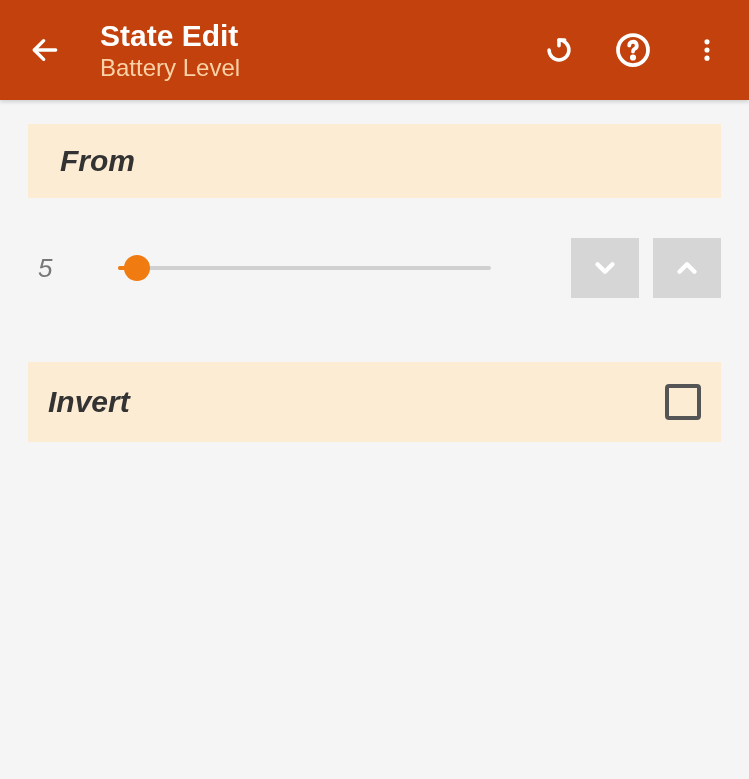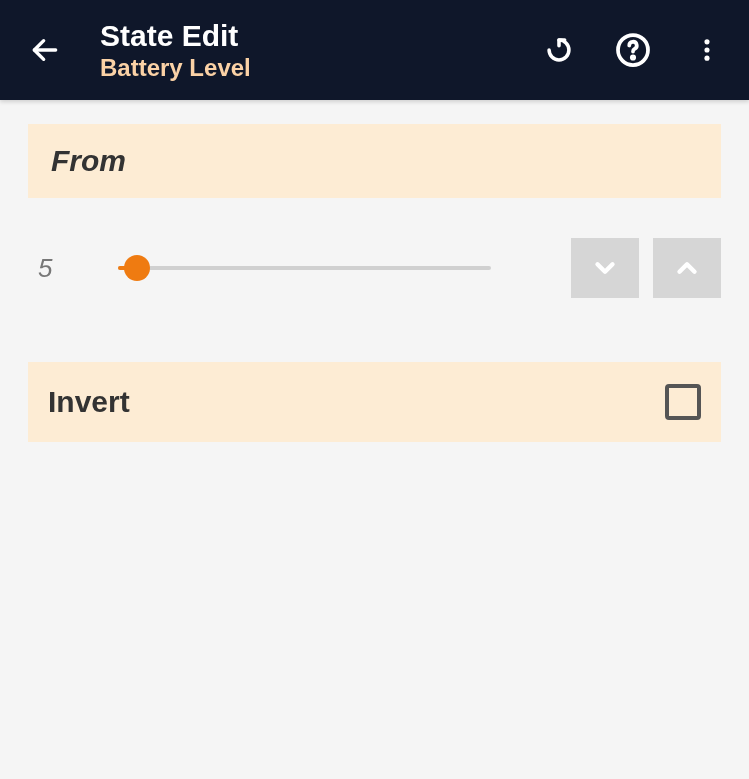--- a/index.html
+++ b/index.html
@@ -4,21 +4,21 @@
   <style>
     * { margin: 0; padding: 0; box-sizing: border-box; }
     body {
       width: 749px;
       height: 779px;
       background: #f5f5f5;
       font-family: 'Comic Sans MS', cursive, sans-serif;
       overflow: hidden;
     }
     .header {
-      background: #0f172a;
+      background: #c2410c;
       height: 100px;
       display: flex;
       align-items: center;
       padding: 0 20px;
       box-shadow: 0 2px 4px rgba(0,0,0,0.15);
     }
     .back-btn {
       width: 50px;
       height: 50px;
       display: flex;
@@ -35,42 +35,42 @@
     }
     .title {
       color: #fff;
       font-size: 30px;
       font-weight: bold;
       line-height: 1.1;
     }
     .subtitle {
       color: #fbd2a6;
       font-size: 24px;
-      font-weight: bold;
+      font-weight: normal;
       margin-top: 2px;
     }
     .header-actions {
       display: flex;
       align-items: center;
       gap: 30px;
     }
     .icon-btn {
       width: 44px;
       height: 44px;
       display: flex;
       align-items: center;
       justify-content: center;
       cursor: pointer;
     }
     .content {
       padding: 0 28px;
     }
     .section-header {
       background: #fdecd4;
-      padding: 20px 23px;
+      padding: 20px 32px;
       margin-top: 24px;
     }
     .section-title {
       font-size: 30px;
       color: #333;
       font-weight: bold;
       font-style: italic;
     }
     .slider-row {
       display: flex;
@@ -134,20 +134,21 @@
       padding: 22px 20px;
       margin-top: 24px;
       display: flex;
       align-items: center;
       justify-content: space-between;
     }
     .invert-label {
       font-size: 30px;
       color: #333;
       font-weight: bold;
+      font-style: italic;
     }
     .checkbox {
       width: 36px;
       height: 36px;
       border: 4px solid #555;
       border-radius: 4px;
       cursor: pointer;
     }
   </style>
 </head>

